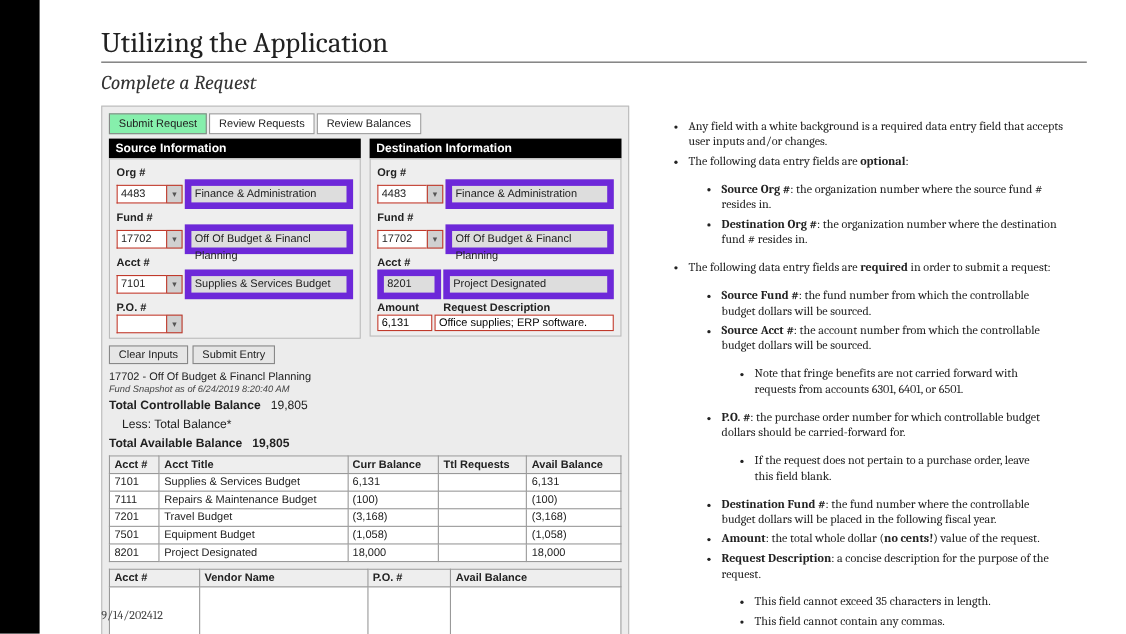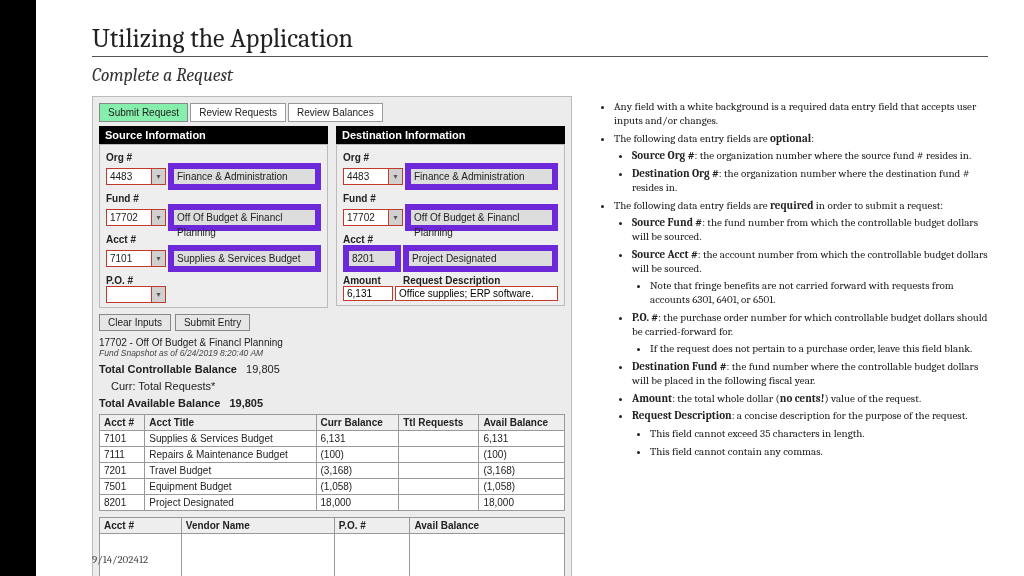--- a/index.html
+++ b/index.html
@@ -4,21 +4,21 @@
 <style>
 html,body{margin:0;padding:0;font-family:Cambria,Georgia,serif;color:#222;width:1024px;height:576px;background:#fff}
 .black-bar{position:absolute;left:0;top:0;bottom:0;width:36px;background:#000}
 .page{position:absolute;left:36px;right:0;top:0;bottom:0;padding:24px 36px 12px 56px}
 .hr{border-bottom:1px solid #555;margin-top:2px}
 h1{margin:0;font-weight:400;font-size:26px}
 h2{margin:8px 0 10px;font-weight:400;font-style:italic;font-size:18px;color:#333}
 .cols{display:flex;gap:24px}
 .left{width:480px}
 .right{flex:1;font-size:11px;line-height:1.25}
-.right ul{margin:0;padding-left:18px;list-style:disc}
+.right ul{margin:12px;padding-left:18px;list-style:disc}
 .right ul ul{list-style:disc;padding-left:18px}
 .right li{margin:4px 0}
 .b{font-weight:700}
 .u{}
 
 
 .app{background:#ececec;border:1px solid #bbb;padding:6px 6px 4px;font-family:Tahoma,Arial,sans-serif;font-size:10px;color:#222}
 .tabs{display:flex;gap:2px;margin-bottom:4px}
 .tab{padding:3px 8px;border:1px solid #999;background:#ffffff;font-size:10px}
 .tab.active{background:#86efac;border-color:#888}
@@ -134,21 +134,21 @@
             </div>
           </div>
         </div>
         <div class="btns">
           <div class="btn">Clear Inputs</div>
           <div class="btn">Submit Entry</div>
         </div>
         <div class="fund-title">17702 - Off Of Budget &amp; Financl Planning</div>
         <div class="snap">Fund Snapshot as of 6/24/2019 8:20:40 AM</div>
         <div class="bal"><span class="b">Total Controllable Balance</span>&nbsp;&nbsp;&nbsp;<span>19,805</span></div>
-        <div class="bal" style="padding-left:12px"><span>Curr: Total Requests*</span></div>
+        <div class="bal" style="padding-left:12px"><span>Less: Total Balance*</span></div>
         <div class="bal"><span class="b">Total Available Balance</span>&nbsp;&nbsp;&nbsp;<span class="b">19,805</span></div>
         <table>
           <tbody>
               <tr>
                 <th>Acct #</th>
                 <th>Acct Title</th>
                 <th>Curr Balance</th>
                 <th>Ttl Requests</th>
                 <th>Avail Balance</th>
               </tr>

